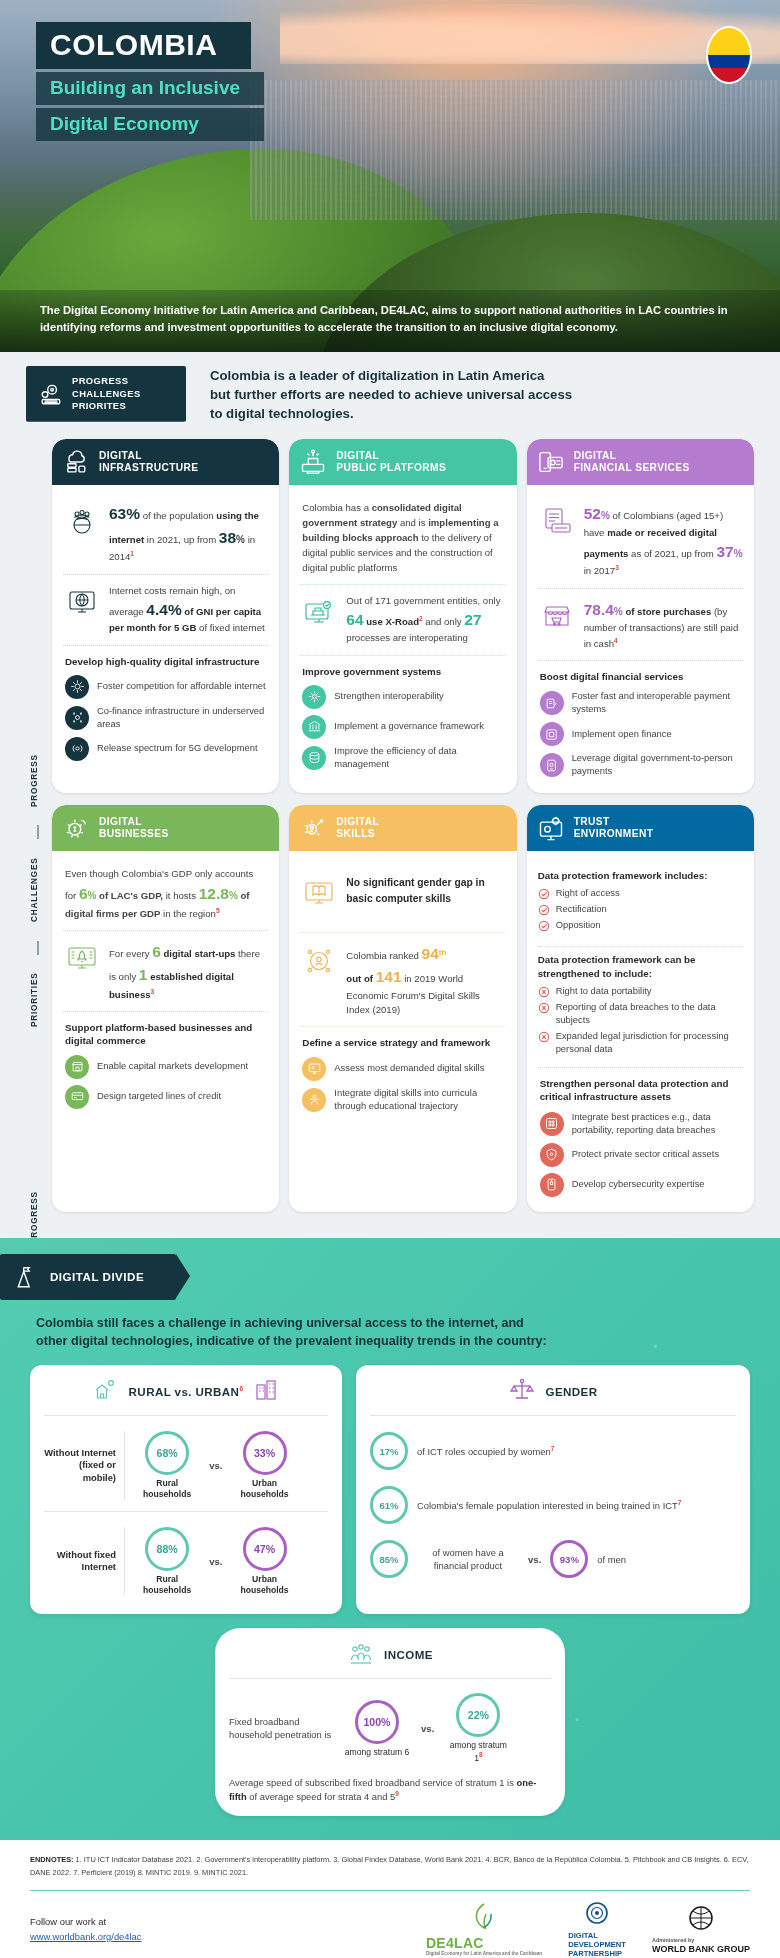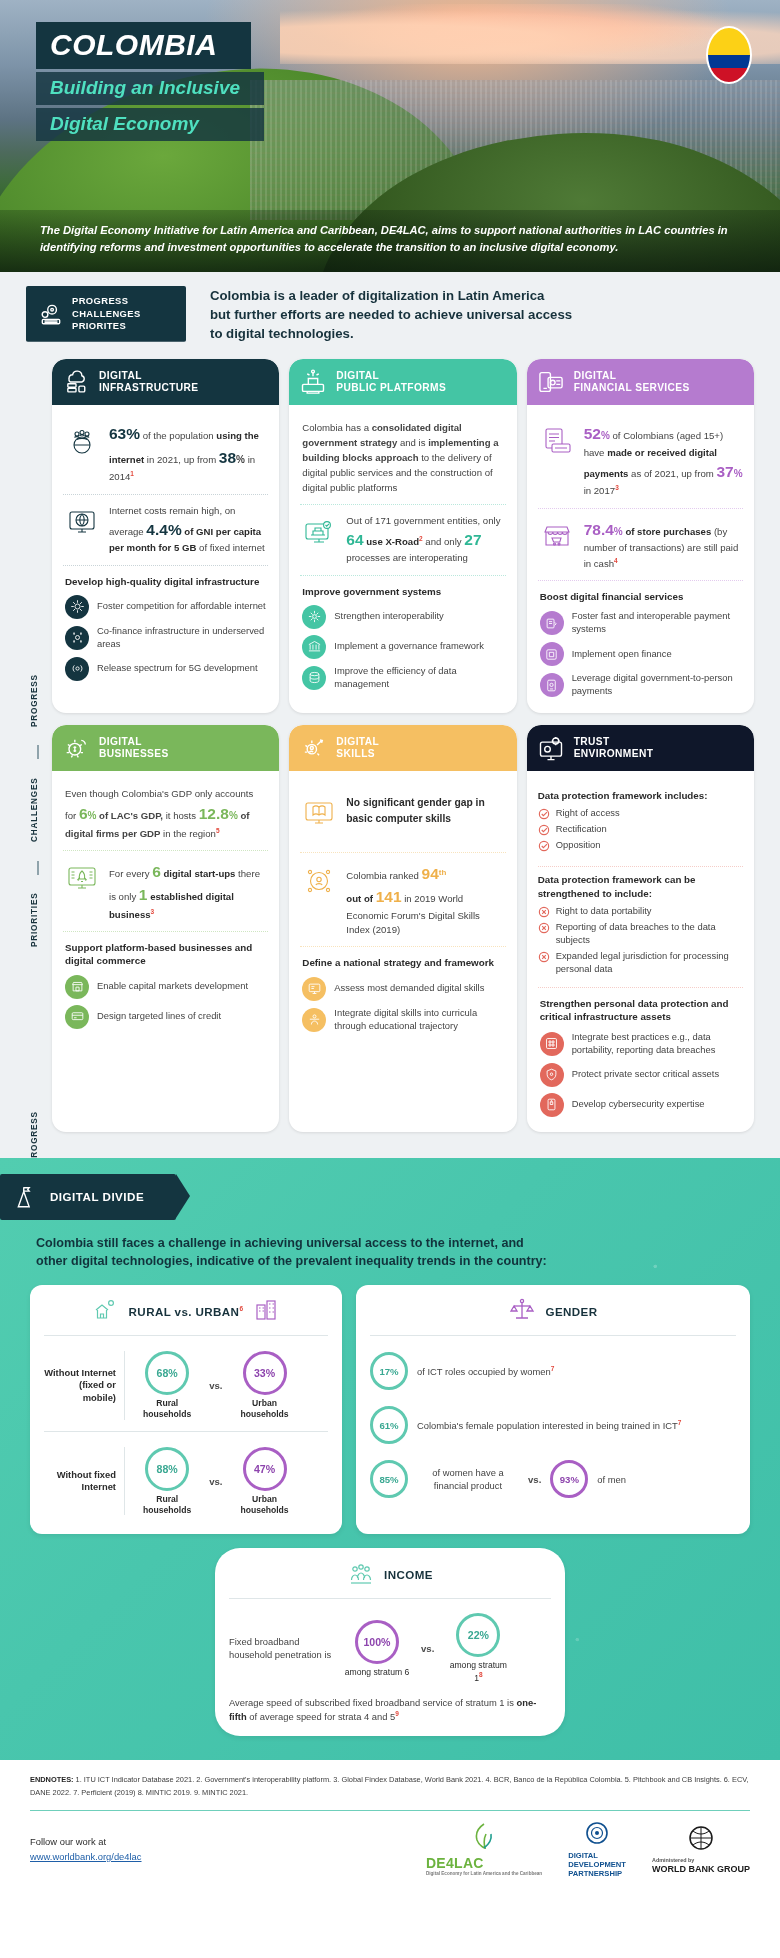--- a/index.html
+++ b/index.html
@@ -6,26 +6,25 @@
   body {
     width: 780px; height: 1958px;
     font-family: "Liberation Sans", sans-serif;
     background: #ffffff; color: #333;
     overflow: hidden;
   }
   .page { position: relative; width: 780px; height: 1958px; }
 
   
   .hero {
-    position: relative; height: 272px; overflow: hidden;
+    position: relative; height: 352px; overflow: hidden;
     background:
       radial-gradient(ellipse at 60% 10%, #f0b48a 0%, rgba(240,180,138,0) 40%),
       linear-gradient(to bottom, #9fb2c4 0%, #8ea3b6 12%, #7d93a8 24%, #6d8396 34%,
         #5d7383 44%, #4d6a5c 56%, #3d6b3a 68%, #2e5c2a 80%, #24471f 100%);
-    font-style: italic;
   }
   .hero:before {
     content:""; position:absolute; left:-40px; bottom:-60px; width:520px; height:260px;
     background: radial-gradient(ellipse at 40% 30%, #6ba83c 0%, #4e8a2c 45%, #2d5a1c 100%);
     border-radius: 60% 50% 0 0 / 90% 80% 0 0; transform: rotate(-6deg);
   }
   .hero:after {
     content:""; position:absolute; right:-60px; bottom:-90px; width:520px; height:230px;
     background: radial-gradient(ellipse at 50% 30%, #4f7a36 0%, #33581f 60%, #1f3d14 100%);
     border-radius: 55% 45% 0 0 / 85% 75% 0 0; transform: rotate(4deg);
@@ -598,21 +597,21 @@
                   <circle cx="26" cy="26" r="1.6"></circle>
               </svg>
             </span>
             <span class="tx">
               <span>Colombia ranked </span><span class="big" style="color:#efb04a">94</span><sup style="font-size:8px;font-weight:800;color:#efb04a">th</sup><br><b>out of </b><span class="big" style="color:#efb04a">141</span><span> in 2019 World Economic Forum's Digital Skills Index (2019)</span>
             </span>
           </div>
 
           <div class="divider" style="border-color:#f8e3bd"></div>
 
-          <div class="prio-title">Define a national strategy and framework</div>
+          <div class="prio-title">Define a service strategy and framework</div>
           <div class="prio">
             <span class="pic" style="background:#f5bf62">
               <svg viewBox="0 0 24 24" fill="none" stroke="#fff" stroke-width="1.4">
                   <rect x="3.5" y="5" width="17" height="12" rx="1.6"></rect>
                   <path d="M9 20h6M12 17v3M7 9h5M7 12h4"></path>
                 </svg>
             </span>
             <span class="ptx">Assess most demanded digital skills</span>
           </div>
           <div class="prio">
@@ -622,21 +621,21 @@
                   <path d="M7 20c0-3.3 2.2-5.5 5-5.5s5 2.2 5 5.5"></path>
                   <path d="M4.5 11.5h15"></path>
                 </svg>
             </span>
             <span class="ptx">Integrate digital skills into curricula through educational trajectory</span>
           </div>
         </div>
       </div>
 
       <div class="card">
-        <div class="card-head" style="background:#0f172a">
+        <div class="card-head" style="background:#0369a1">
           <svg viewBox="0 0 24 24" fill="none" stroke="#fff" stroke-width="1.2">
             <rect x="3" y="7" width="18" height="12" rx="1.6"></rect>
               <path d="M9 22h6M12 19v3"></path>
             <circle cx="9" cy="13" r="2.4"></circle>
               <circle cx="16" cy="6" r="2.6"></circle>
               <path d="M16 2.6v1.2M16 8.4v1.2M12.6 6h1.2M18.2 6h1.2"></path>
           </svg>
           <div>
             <div>TRUST</div>
             <div>ENVIRONMENT</div>

